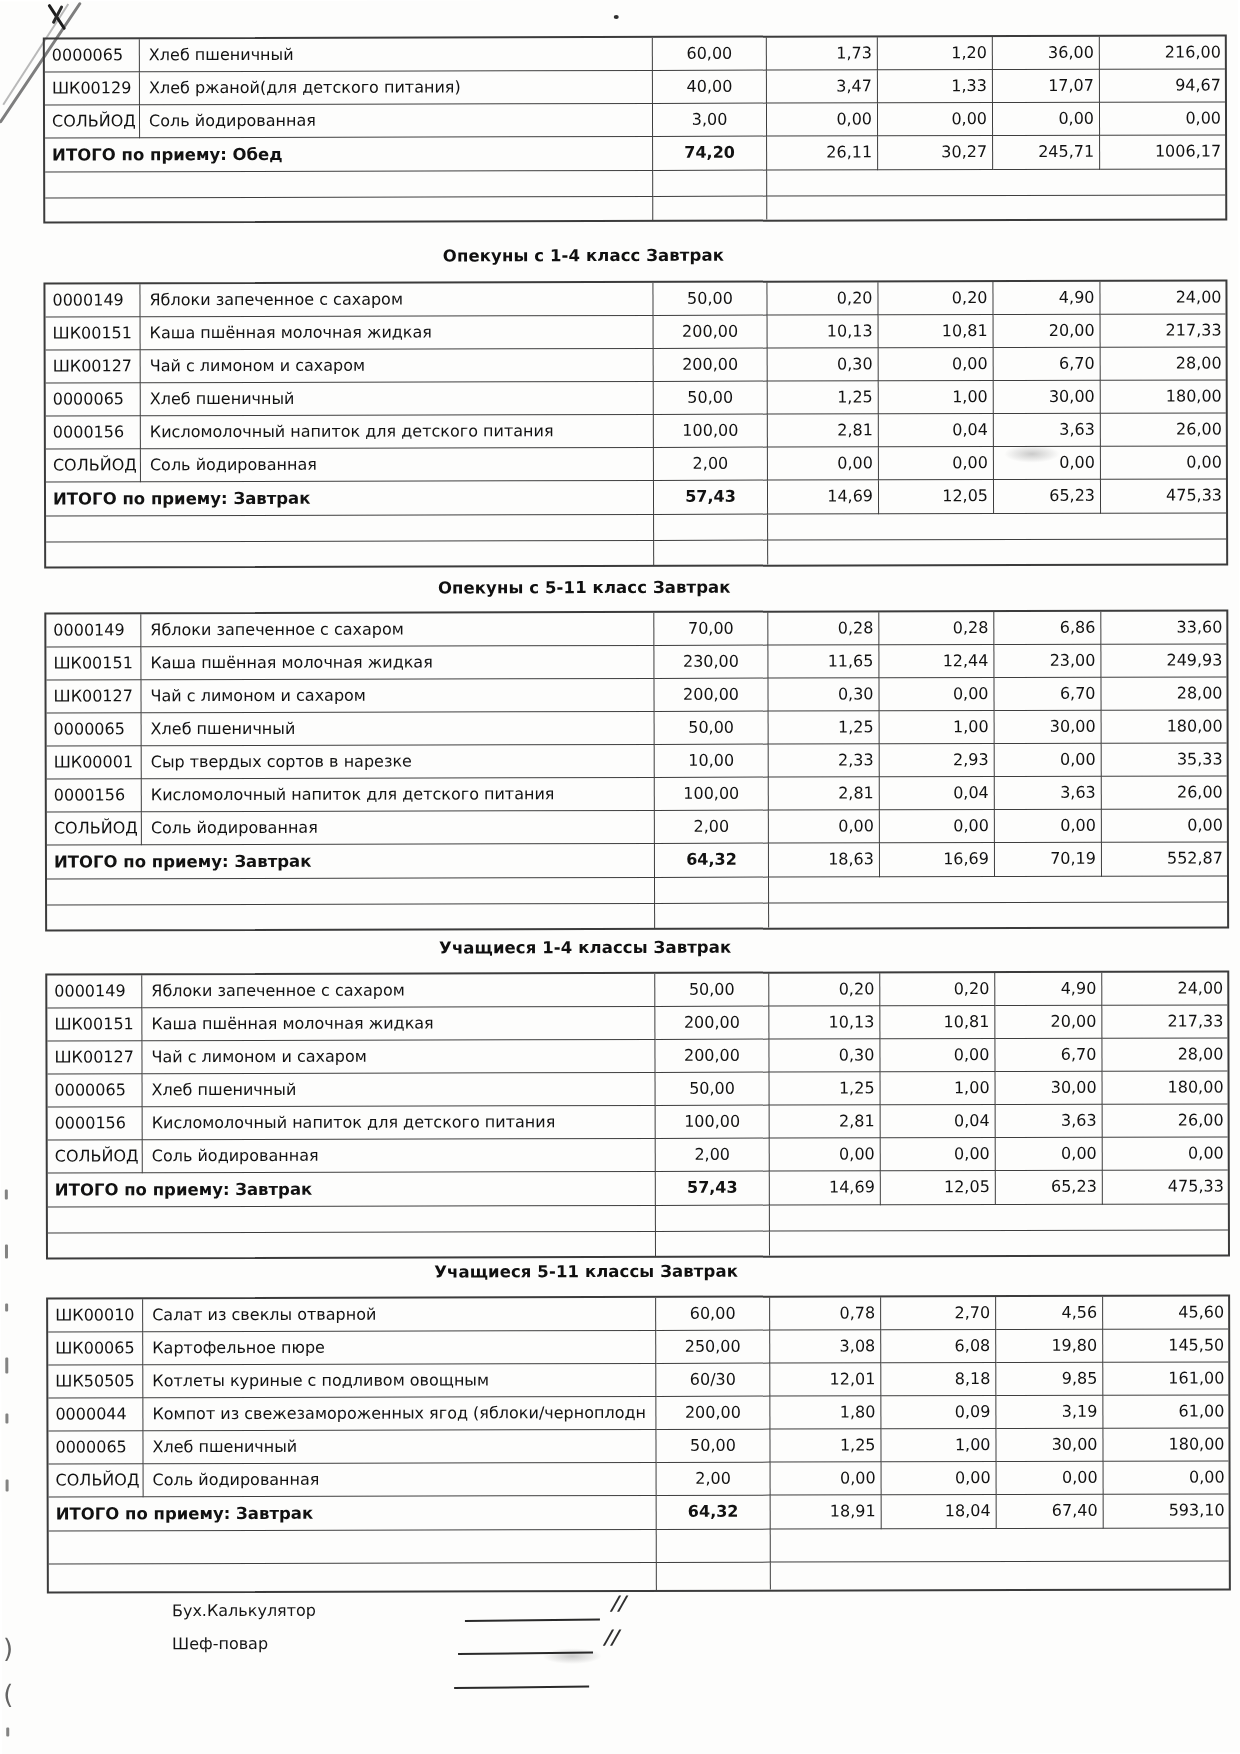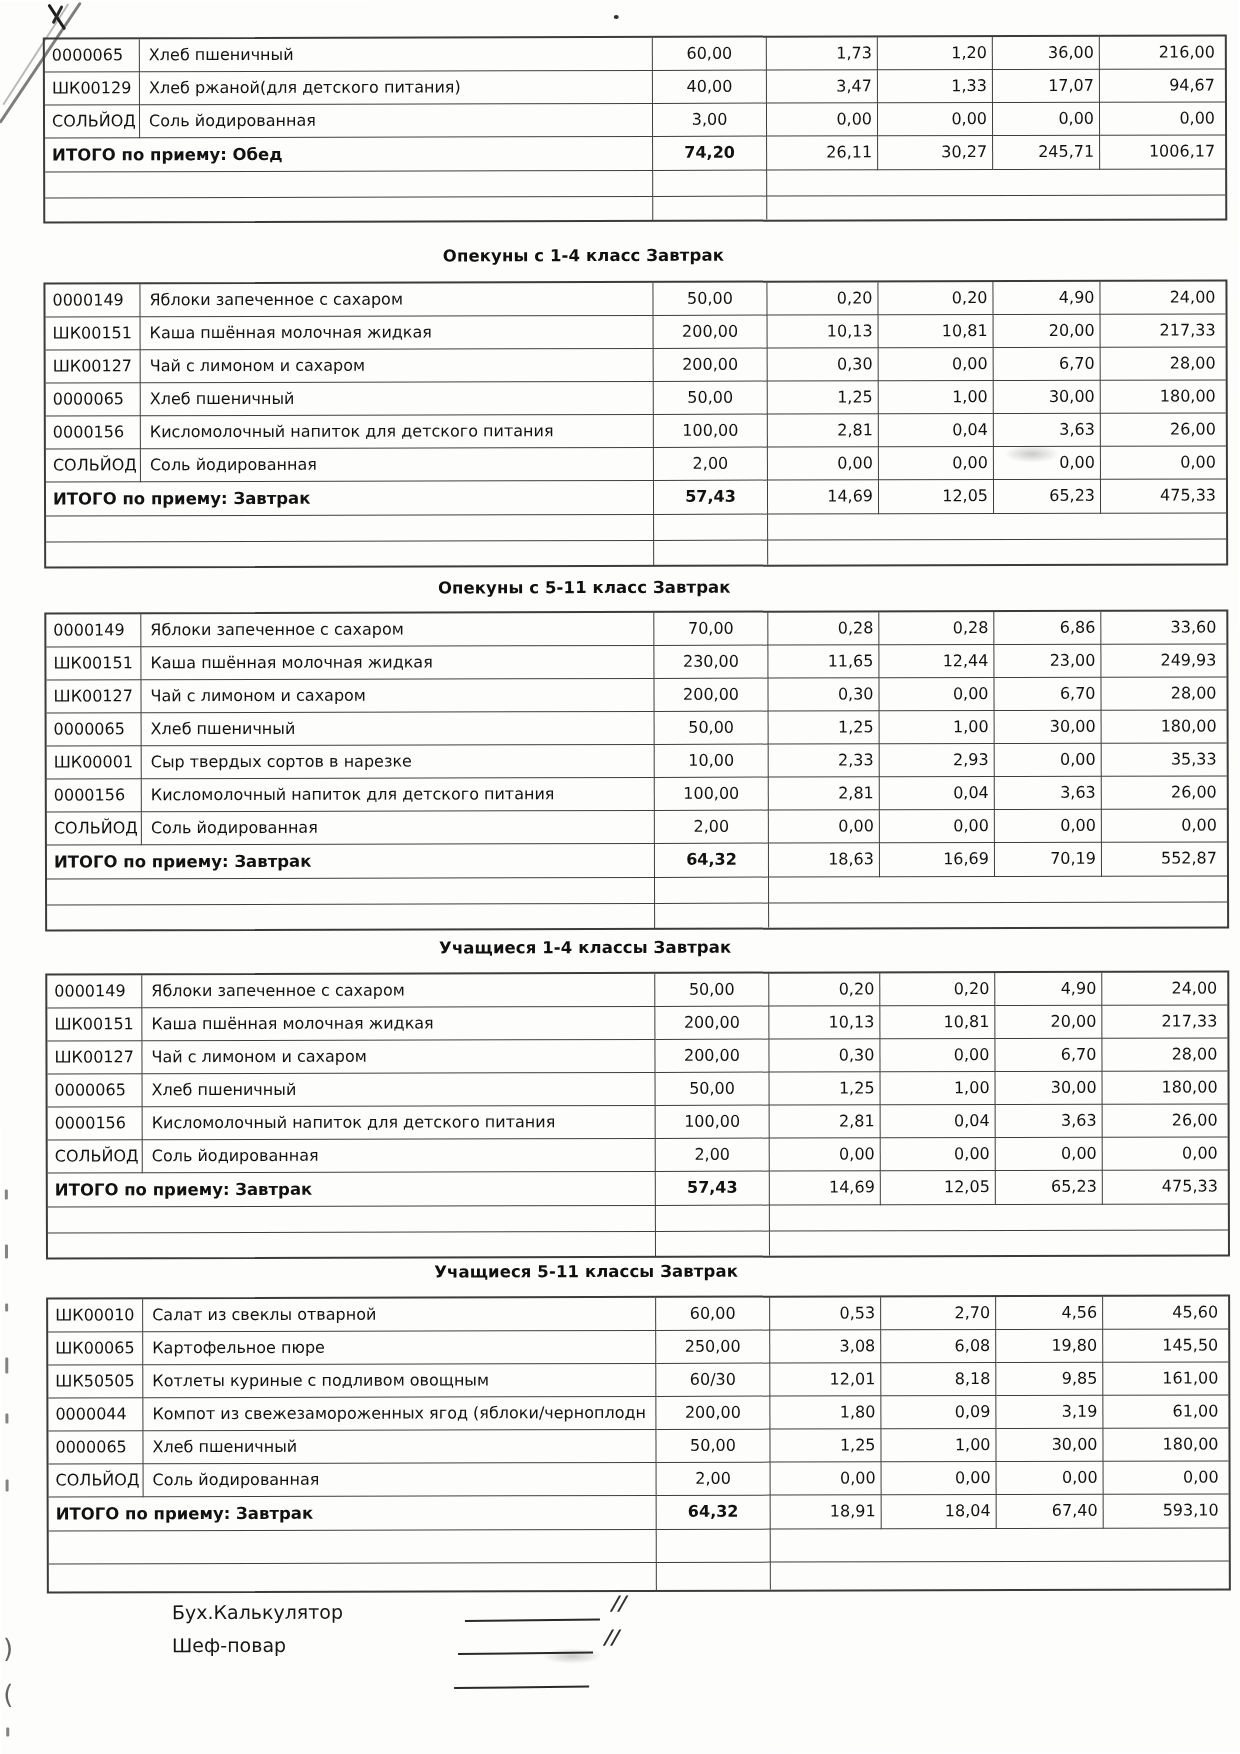--- a/index.html
+++ b/index.html
@@ -33,29 +33,29 @@
     display:flex;align-items:center;
     font-size:16px;line-height:1.05;color:#121212;
     white-space:nowrap;overflow:hidden;
   }
   .h-data{height:33px}
   .h-total{height:34px}
   .code{padding-left:7px}
   .name{padding-left:9px}
   .w{justify-content:center}
   .num{justify-content:flex-end;padding-right:5px}
-  .kcal{padding-right:10px}
+  .kcal{padding-right:4px}
   .lastcol{border-right:none}
   .lastrow{border-bottom:none}
   .tlabel{grid-column:span 2;font-weight:bold;font-size:16.5px;padding-left:7px}
   .tw{font-weight:bold;justify-content:center}
   .e-left{grid-column:span 2}
   .e-rest{grid-column:span 4;border-right:none}
   
-  .sig-label{position:absolute;left:170px;font-size:19px;color:#161616}
+  .sig-label{position:absolute;left:170px;font-size:16px;color:#161616}
   .sig-line{position:absolute;height:0;border-top:2px solid #2a2a2a;transform:rotate(-0.5deg)}
   .slashes{position:absolute;font-size:20px;font-weight:bold;color:#2f2f2f;transform:skewX(-14deg)}
   
   .art{position:absolute;pointer-events:none}
   .crease-a{left:-30px;top:60px;width:145px;height:2.6px;background:#7e7e7e;transform:rotate(124deg);border-radius:2px}
   .crease-b{left:-22px;top:52px;width:120px;height:1.8px;background:#b9b9b9;transform:rotate(123deg)}
   .pen-a{left:44px;top:14px;width:30px;height:3px;background:#1d1d1d;transform:rotate(57deg);border-radius:2px}
   .pen-b{left:50px;top:12px;width:20px;height:2.6px;background:#2a2a2a;transform:rotate(118deg);border-radius:2px}
   .ink-dot{left:616px;top:15px;width:5px;height:4px;background:#2f2f2f;border-radius:50%}
   .edge-dash{left:4px;width:2.6px;background:#5a5a5a;opacity:.75;border-radius:1px}
@@ -295,21 +295,21 @@
       <div class="c e-rest"></div>
       <div class="c e-left lastrow" style="height: 24px;"></div>
       <div class="c lastrow"></div>
       <div class="c e-rest lastrow"></div>
     </div>
     <div class="sec-title" style="top: 1262px;">Учащиеся 5-11 классы Завтрак</div>
     <div class="tbl" style="top: 1296px;">
       <div class="c code h-data">ШК00010</div>
       <div class="c name h-data">Салат из свеклы отварной</div>
       <div class="c w h-data">60,00</div>
-      <div class="c num h-data">0,53</div>
+      <div class="c num h-data">0,78</div>
       <div class="c num h-data">2,70</div>
       <div class="c num h-data">4,56</div>
       <div class="c num kcal h-data lastcol">45,60</div>
       <div class="c code h-data">ШК00065</div>
       <div class="c name h-data">Картофельное пюре</div>
       <div class="c w h-data">250,00</div>
       <div class="c num h-data">3,08</div>
       <div class="c num h-data">6,08</div>
       <div class="c num h-data">19,80</div>
       <div class="c num kcal h-data lastcol">145,50</div>

